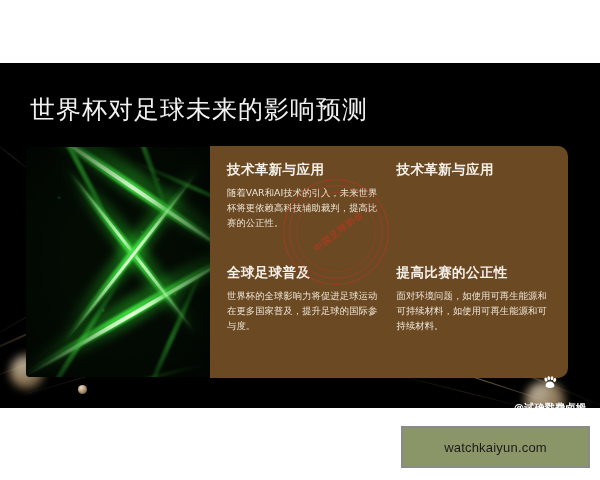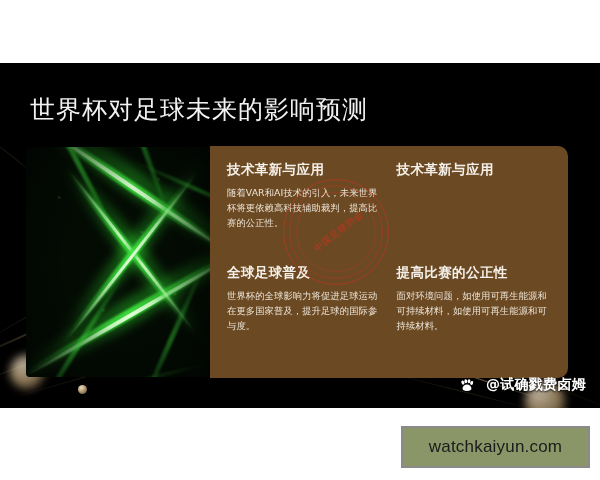--- a/index.html
+++ b/index.html
@@ -181,44 +181,45 @@
   
   .handle {
     position: absolute;
     right: 14px;
     top: 313px;
     display: flex;
     align-items: center;
     gap: 12px;
     z-index: 7;
     color: #ffffff;
-    font-size: 14px;
+    font-size: 10px;
     font-weight: 700;
     letter-spacing: .3px;
     text-shadow: 0 1px 2px rgba(0,0,0,.9);
+    flex-direction: column;
   }
   .paw { width: 14px; height: 13px; display: block; }
 
   
   .urlbox {
     position: absolute;
     left: 401px;
     top: 426px;
     width: 189px;
     height: 42px;
     background: #8b9668;
     border: 2px solid #8a8a8a;
     box-sizing: border-box;
     display: flex;
     align-items: center;
     justify-content: center;
   }
   .urlbox span {
     color: #1b1b1b;
-    font-size: 17px;
+    font-size: 13px;
     letter-spacing: .2px;
     font-family: "Liberation Sans", sans-serif;
   }
 </style>
 </head>
 <body>
 
 <div class="slide">
 
   <div class="bg-streaks">

